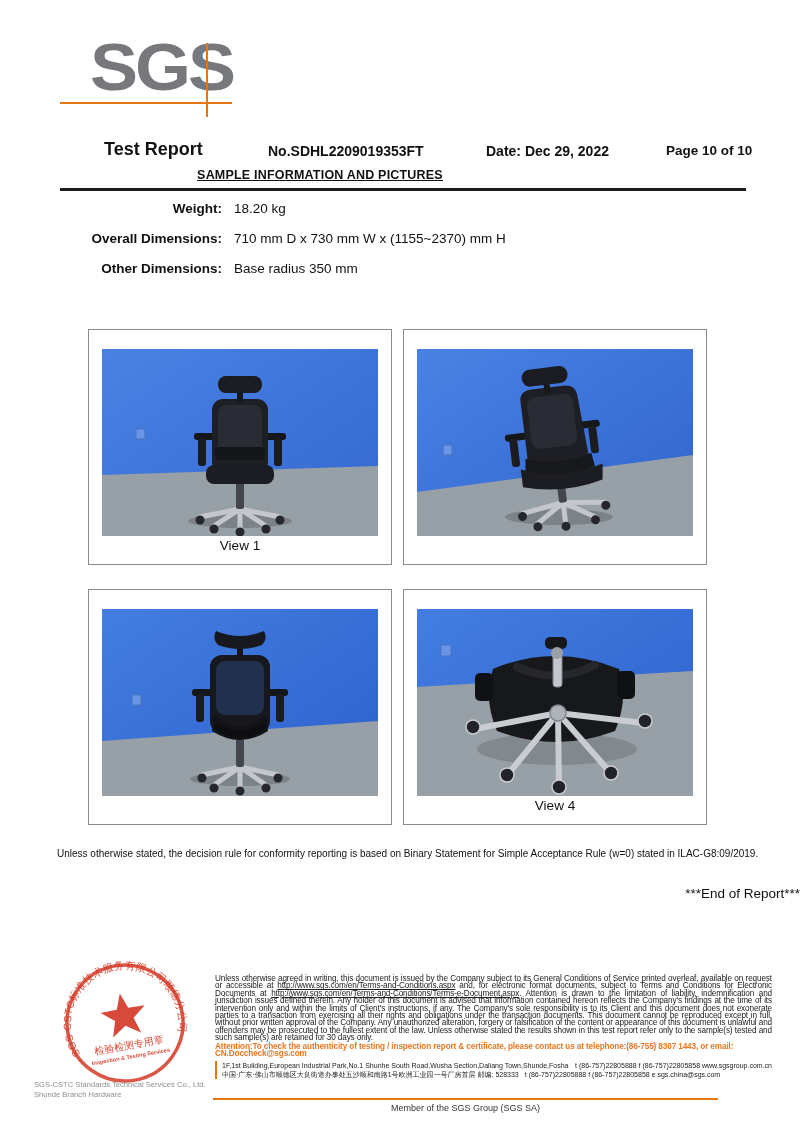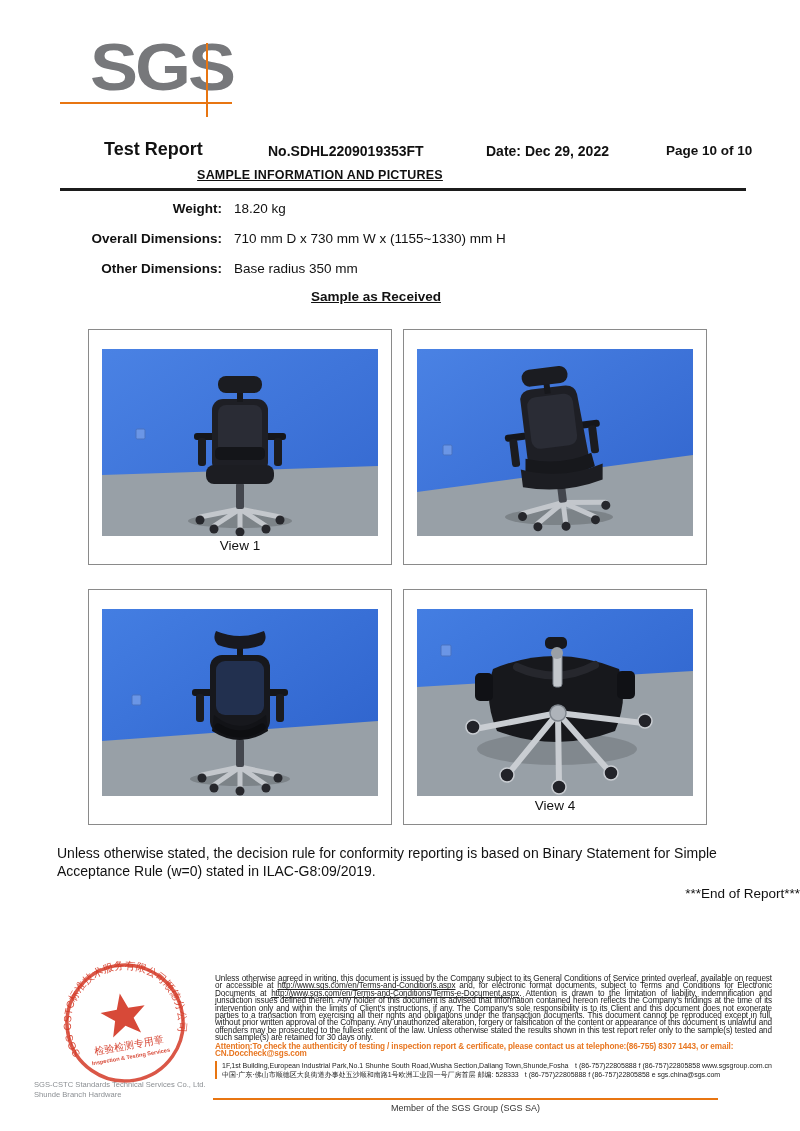--- a/index.html
+++ b/index.html
@@ -28,21 +28,21 @@
   .sample-title { left:0; top:289px; width:752px; text-align:center; font-size:13.5px;
                   font-weight:bold; text-decoration:underline; }
 
   
   .photo-box { position:absolute; width:304px; height:236px; border:1px solid #8a8a8a;
                background:#fff; box-sizing:border-box; }
   .photo { position:absolute; left:13px; top:19px; width:276px; height:187px; display:block; }
   .caption { position:absolute; left:0; right:0; top:208px; text-align:center; font-size:13.5px; }
 
   
-  .decision { left:57px; top:845px; width:708px; font-size:14px; line-height:17.5px; }
+  .decision { left:57px; top:845px; width:708px; font-size:10px; line-height:17.5px; }
   .end-report { left:0; top:886px; width:800px; text-align:right; font-size:13.5px; }
 
   
   .legal-wrap { left:215px; top:975px; width:557px; }
   .legal-text { margin:0; font-size:8.2px; line-height:7.4px; text-align:justify;
                 letter-spacing:-.12px; color:#222; }
   .legal-text .u { text-decoration:underline; }
   .attention { margin:1px 0 0 0; font-size:8.2px; line-height:7.6px; font-weight:bold;
                color:#e87722; letter-spacing:-.12px; }
   .addr-block { margin-top:3px; border-left:2px solid #e87511; padding-left:5px; }
@@ -71,25 +71,24 @@
   <div class="abs h-no">No.SDHL2209019353FT</div>
   <div class="abs h-date">Date: Dec 29, 2022</div>
   <div class="abs h-page">Page 10 of 10</div>
 
   <div class="abs section-title">SAMPLE INFORMATION AND PICTURES</div>
   <div class="abs rule"></div>
 
   <div class="abs info-label" style="top:201px">Weight:</div>
   <div class="abs info-value" style="top:201px">18.20 kg</div>
   <div class="abs info-label" style="top:231px">Overall Dimensions:</div>
-  <div class="abs info-value" style="top:231px">710 mm D x 730 mm W x (1155~1330) mm H</div>
+  <div class="abs info-value" style="top:231px">710 mm D x 730 mm W x (1155~2370) mm H</div>
   <div class="abs info-label" style="top:261px">Other Dimensions:</div>
   <div class="abs info-value" style="top:261px">Base radius 350 mm</div>
 
-  <div class="abs sample-title">Sample as Received</div>
 
   <div class="photo-box" style="left:88px; top:329px">
     <svg class="photo" viewBox="0 0 276 187">
       <defs>
           <linearGradient id="w1" x1="0" y1="0" x2="1" y2="1">
         <stop offset="0" stop-color="#4a82e4"></stop>
             <stop offset="1" stop-color="#3367cf"></stop>
           </linearGradient>
         </defs>
       <rect width="276" height="187" fill="url(#w1)"></rect>

